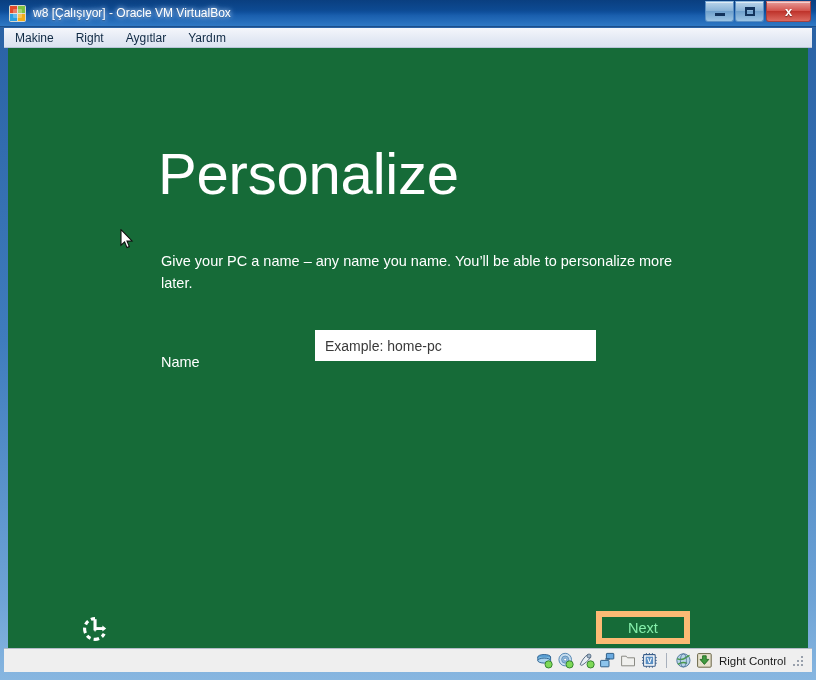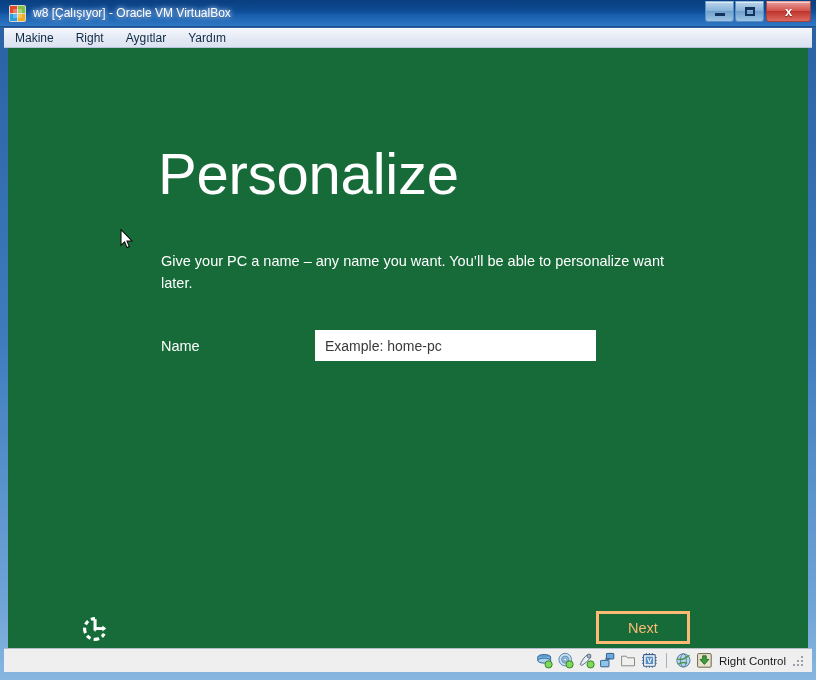--- a/index.html
+++ b/index.html
@@ -167,21 +167,21 @@
     position: absolute;
     left: 153px; top: 202px;
     width: 525px;
     font-size: 14.5px;
     color: #ffffff;
     line-height: 22px;
   }
 
   #name-label {
     position: absolute;
-    left: 153px; top: 290px;
+    left: 153px; top: 306px;
     font-size: 14.5px;
     color: #ffffff;
   }
 
   #name-input {
     position: absolute;
     left: 307px; top: 282px;
     width: 281px;
     height: 31px;
     background: #ffffff;
@@ -200,23 +200,23 @@
     left: 72px; top: 566px;
     width: 30px; height: 30px;
     cursor: pointer;
   }
 
   
   #next-button {
     position: absolute;
     left: 588px; top: 563px;
     width: 94px; height: 33px;
-    border: 3px solid #fdba74;
+    border: 6px solid #fdba74;
     background: transparent;
-    color: #fdba74;
+    color: #86efac;
     font-family: "Liberation Sans", sans-serif;
     font-size: 14.5px;
     cursor: default;
   }
 
   
   #lang-indicator {
     position: absolute;
     left: 700px; top: 560px;
     width: 70px;
@@ -315,21 +315,21 @@
     <div class="menu-item">Makine</div>
     <div class="menu-item">Right</div>
     <div class="menu-item">Aygıtlar</div>
     <div class="menu-item">Yardım</div>
   </div>
 
   <div id="vm-screen">
 
     <div id="oobe-heading">Personalize</div>
 
-    <div id="oobe-desc">Give your PC a name – any name you want. You’ll be able to personalize want later.</div>
+    <div id="oobe-desc">Give your PC a name – any name you name. You’ll be able to personalize more later.</div>
 
     <div id="name-label">Name</div>
 
     <input id="name-input" type="text" placeholder="Example: home-pc" style="">
 
     <div id="ease-of-access">
       <svg width="30" height="30" viewBox="0 0 30 30">
         <g fill="none" stroke="#ffffff" stroke-width="3.1" stroke-linecap="butt">
           <path d="M15 4.6 A10.4 10.4 0 0 0 4.6 15" stroke-dasharray="4.2 3.2"></path>
           <path d="M4.6 15 A10.4 10.4 0 0 0 15 25.4" stroke-dasharray="4.2 3.2"></path>

